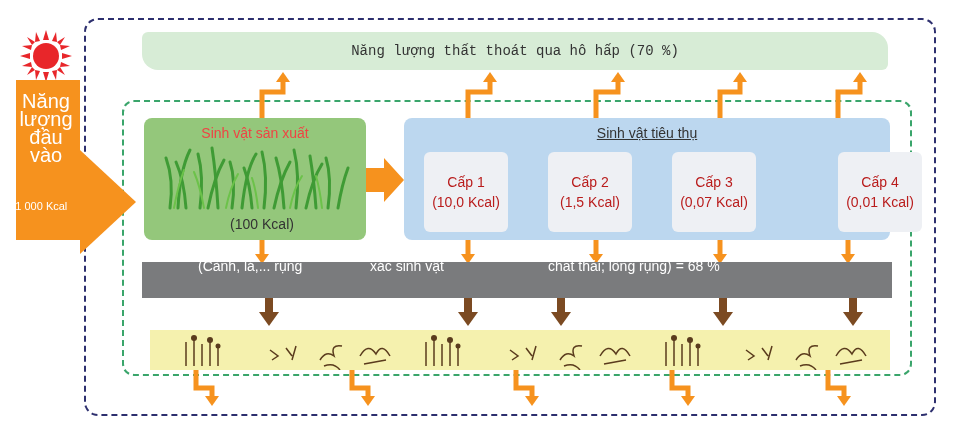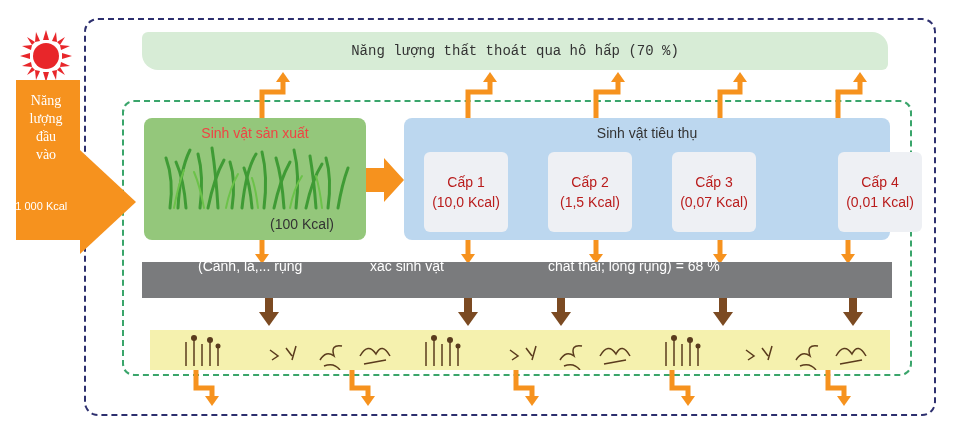--- a/index.html
+++ b/index.html
@@ -3,29 +3,29 @@
 <meta charset="utf-8">
 <style>
   html, body { margin: 0; padding: 0; background: #ffffff; }
   body { width: 961px; height: 428px; position: relative; overflow: hidden; font-family: "Liberation Sans", sans-serif; color: #333; }
   .abs { position: absolute; }
   .outer-border { left: 84px; top: 18px; width: 852px; height: 398px; border: 2px dashed #2d2f6e; border-radius: 14px; box-sizing: border-box; }
   .inner-border { left: 122px; top: 100px; width: 790px; height: 276px; border: 2px dashed #3aa56b; border-radius: 12px; box-sizing: border-box; }
   .resp-band { left: 142px; top: 32px; width: 746px; height: 38px; background: #d7ecd6; border-radius: 6px 16px 6px 16px; display: flex; align-items: center; justify-content: center; font-size: 14px; color: #333; font-family: Liberation Mono, monospace; }
   .energy-arrow-body { left: 16px; top: 80px; width: 64px; height: 160px; background: #f6921e; }
   .energy-arrow-head { left: 80px; top: 150px; width: 0; height: 0; border-top: 52px solid transparent; border-bottom: 52px solid transparent; border-left: 56px solid #f6921e; }
-  .energy-text { left: 16px; top: 92px; width: 60px; text-align: center; font-size: 14px; line-height: 18px; color: #fff; white-space: pre-line; font-family: Liberation Serif, serif; }
+  .energy-text { left: 16px; top: 92px; width: 60px; text-align: center; font-size: 20px; line-height: 18px; color: #fff; white-space: pre-line; }
   .energy-value { left: 10px; top: 200px; width: 120px; font-size: 11px; color: #fff; }
   .sun { left: 18px; top: 28px; width: 56px; height: 56px; }
   .producer { left: 144px; top: 118px; width: 222px; height: 122px; background: #94c77b; border-radius: 8px; }
   .producer-title { left: 144px; top: 125px; width: 222px; text-align: center; font-size: 14px; color: #ef4444; }
-  .producer-value { left: 144px; top: 216px; width: 236px; text-align: center; font-size: 14px; color: #333; margin-left: 40px; }
+  .producer-value { left: 144px; top: 216px; width: 236px; text-align: center; font-size: 14px; color: #333; }
   .grass { left: 160px; top: 140px; width: 190px; height: 70px; }
   .consumer-panel { left: 404px; top: 118px; width: 486px; height: 122px; background: #bcd7ef; border-radius: 8px; }
-  .consumer-title { left: 404px; top: 125px; width: 486px; text-align: center; font-size: 14px; color: #333; }
+  .consumer-title { left: 404px; top: 125px; width: 486px; text-align: center; font-size: 14px; color: #333; text-decoration: underline; }
   .level { top: 152px; width: 84px; height: 80px; background: #eef0f4; border-radius: 6px; display: flex; flex-direction: column; align-items: center; justify-content: center; font-size: 14px; line-height: 20px; color: #b91c1c; }
   .waste-band { left: 142px; top: 262px; width: 750px; height: 36px; background: #7a7b7d; }
   .waste-text { top: 258px; font-size: 14px; color: #fff; white-space: nowrap; }
   .decomp-band { left: 150px; top: 330px; width: 740px; height: 40px; background: #f5f1ae; }
 </style>
 </head>
 <body>
 
 <div class="abs outer-border"></div>
 <div class="abs inner-border"></div>

